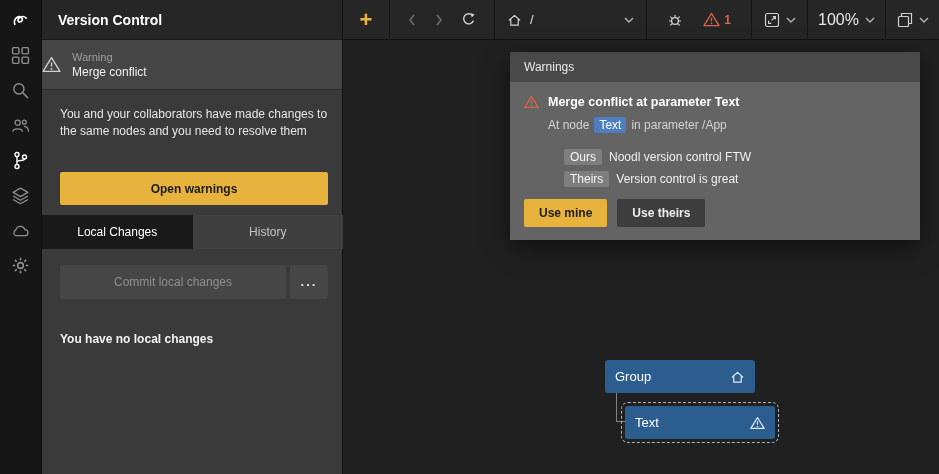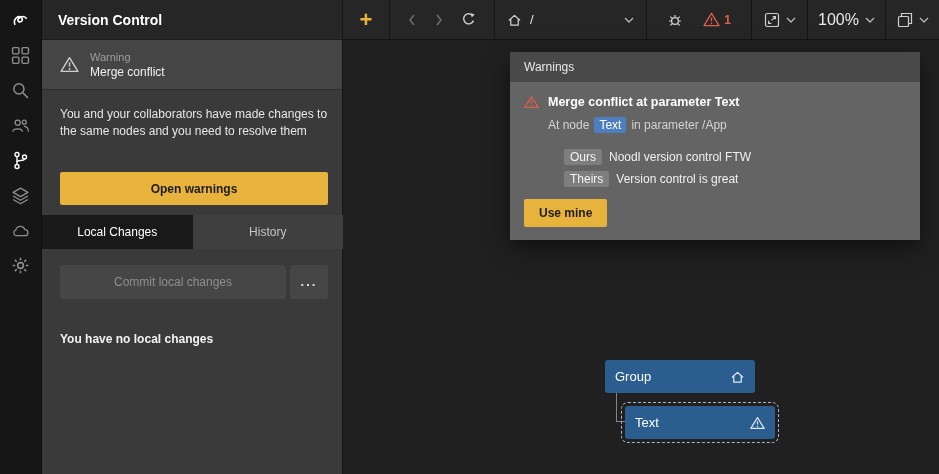--- a/index.html
+++ b/index.html
@@ -14,21 +14,21 @@
   .rail-ic { width:20px; height:20px; color:#8f8f8f; display:flex; align-items:center; justify-content:center; cursor:pointer; }
   .rail-ic.active { color:#ffffff; }
   .rail-ic svg { width:19px; height:19px; display:block; }
 
   
   .panel { position:absolute; left:42px; top:0; width:301px; height:474px; background:#3a3a3a;
            border-right:1px solid #141414; z-index:2; }
   .panel-header { height:40px; background:#262626; border-bottom:1px solid #1c1c1c;
                   display:flex; align-items:center; padding:0 16px; color:#fff; font-size:14px; font-weight:bold; }
   .warn-block { height:50px; background:#454545; border-bottom:1px solid #2a2a2a;
-                display:flex; align-items:center; gap:11px; padding:0 18px; }
+                display:flex; align-items:center; gap:11px; padding:0 0; }
   .warn-block svg { width:19px; height:17px; flex:0 0 auto; }
   .warn-label { color:#9e9e9e; font-size:11px; }
   .warn-msg { color:#f0f0f0; font-size:12px; margin-top:2px; }
   .desc { position:absolute; left:18px; top:106px; width:270px; color:#e6e6e6; font-size:12px; line-height:1.42; }
   .open-warnings { position:absolute; left:18px; top:172px; width:268px; height:33px;
                    background:#e8b33c; color:#1c1c1c; font-weight:bold; font-size:12px;
                    border:none; border-radius:2px; cursor:pointer; }
   .tabs { position:absolute; left:0; top:215px; width:301px; height:34px; display:flex; }
   .tab { flex:1; display:flex; align-items:center; justify-content:center; font-size:12px; cursor:pointer; }
   .tab.active { background:#191919; color:#ffffff; }
@@ -327,17 +327,18 @@
       <div class="kv-row first">
         <span class="kv-label">Ours</span>
         <span>Noodl version control FTW</span>
       </div>
       <div class="kv-row">
         <span class="kv-label">Theirs</span>
         <span>Version control is great</span>
       </div>
       <div class="popup-buttons">
         <button class="btn-yellow">Use mine</button>
+        <button class="btn-dark">Use theirs</button>
       </div>
     </div>
   </div>
 
 </div>
 
 </body></html>

